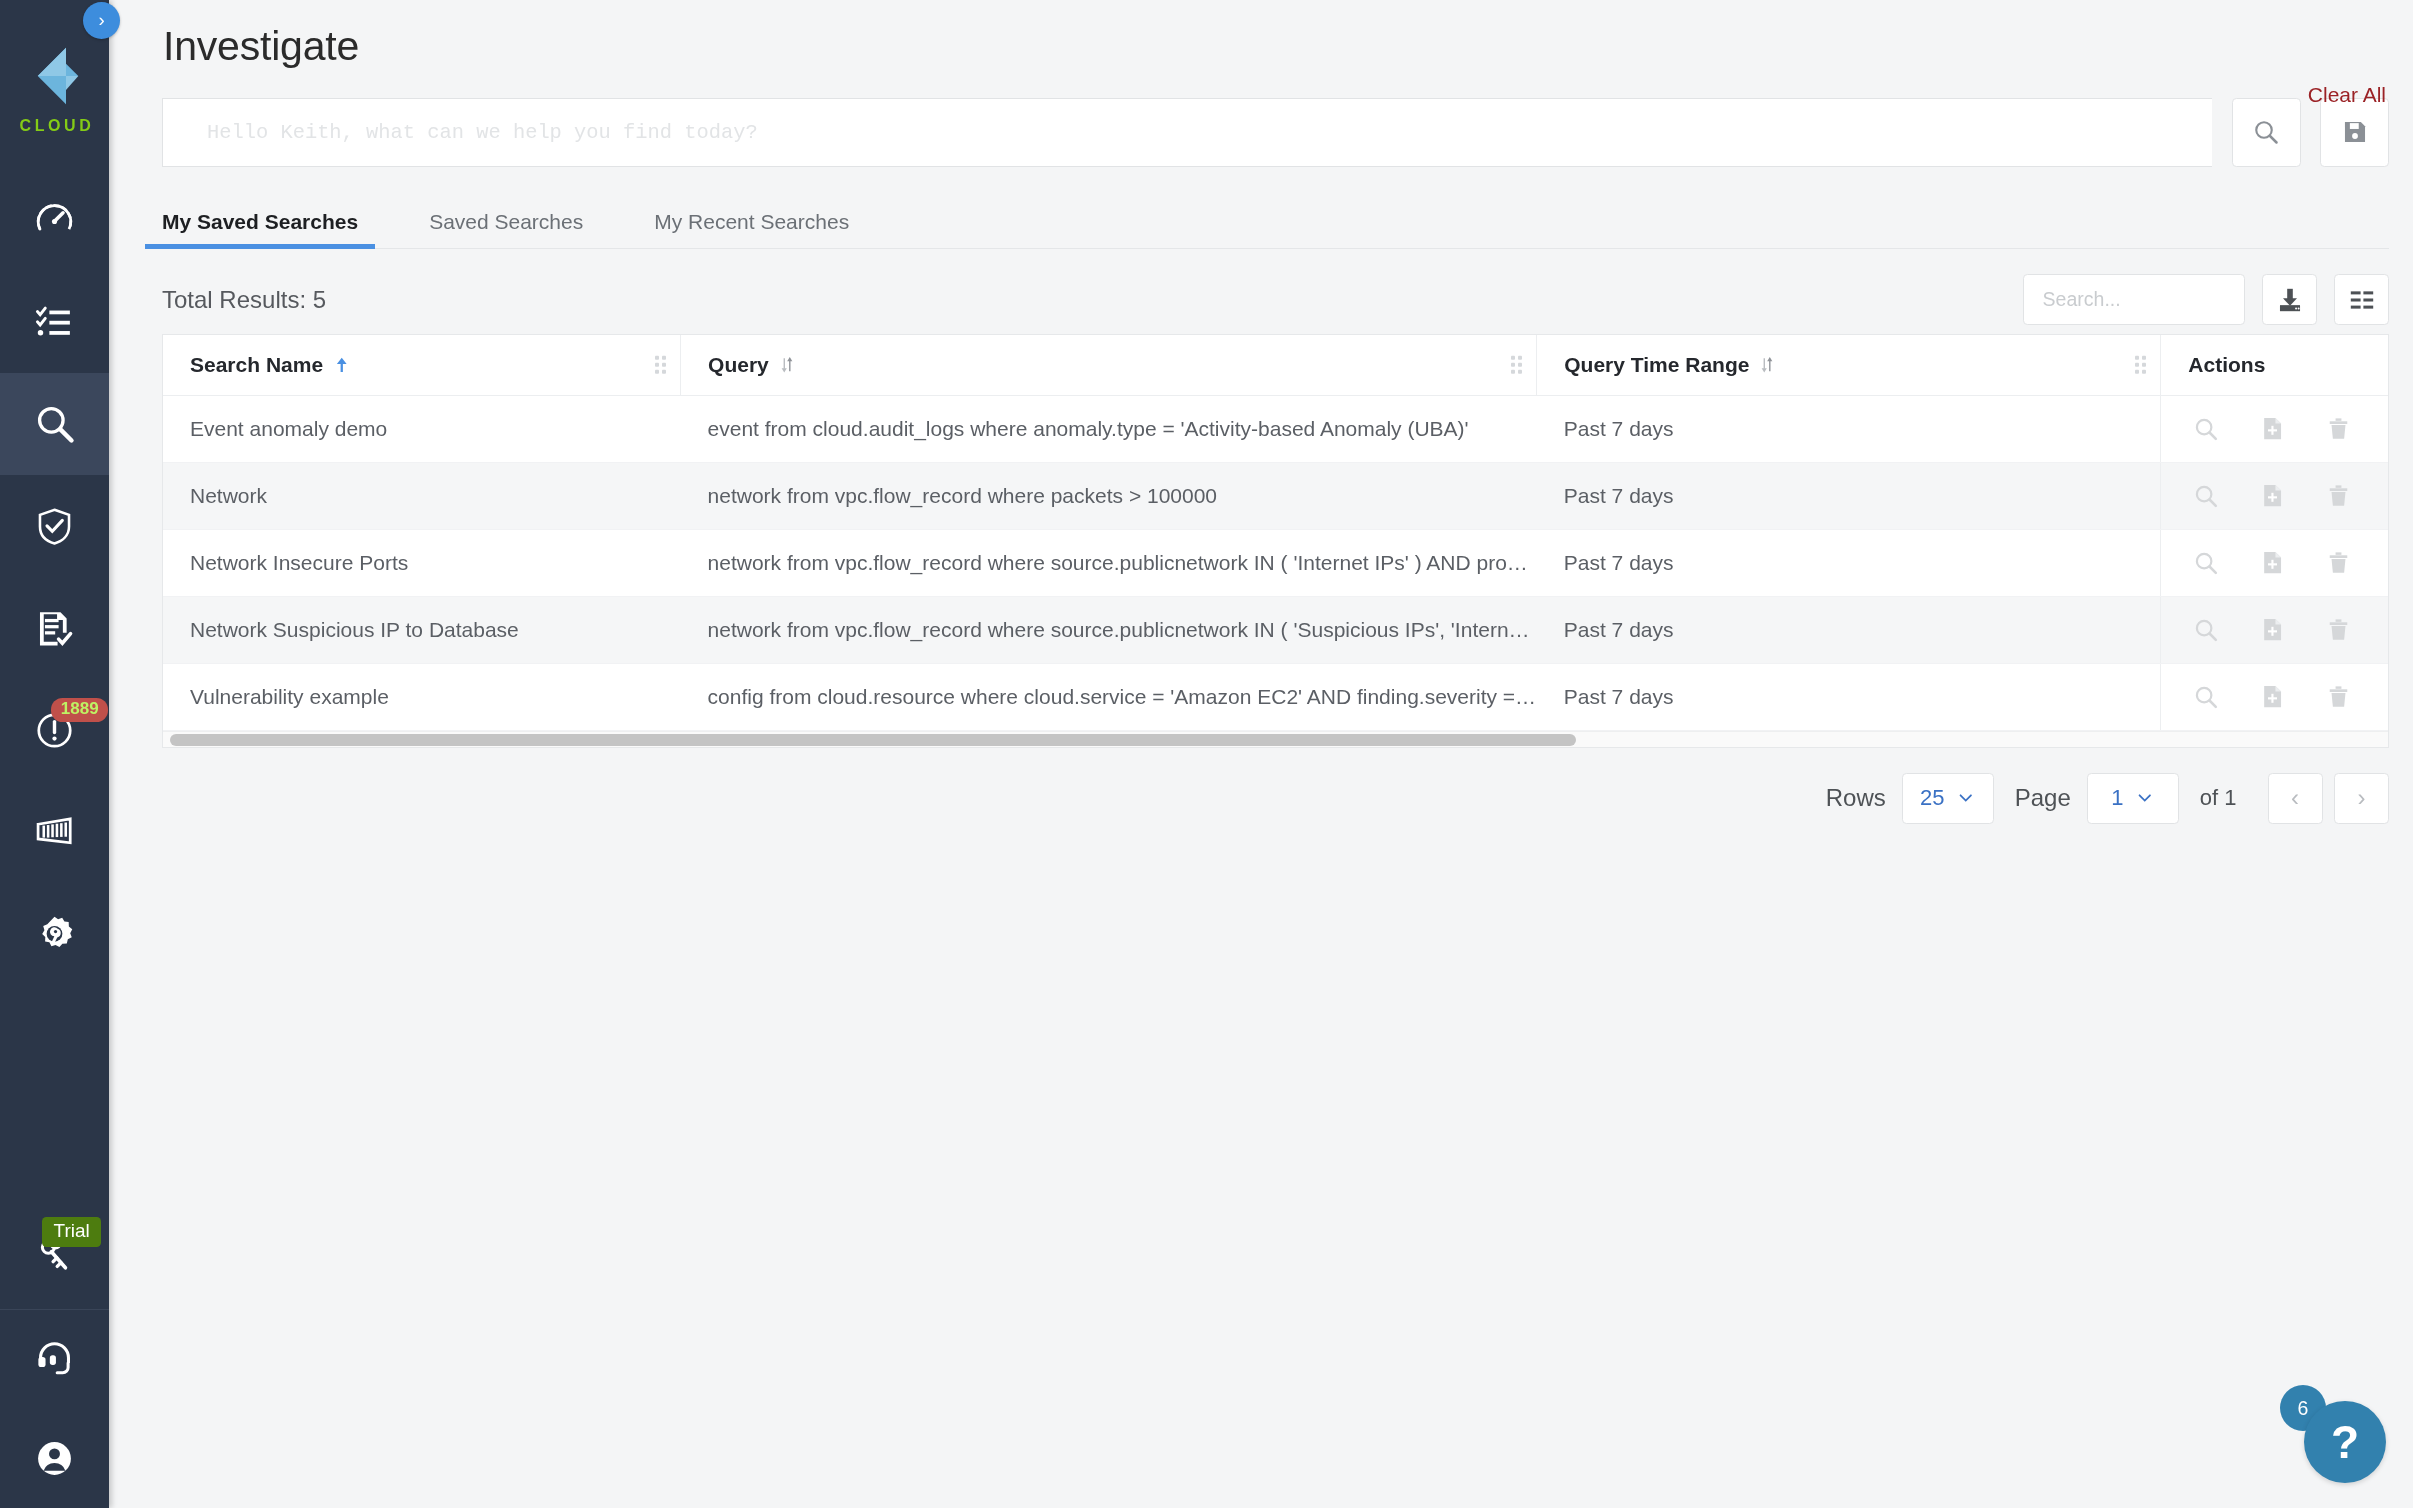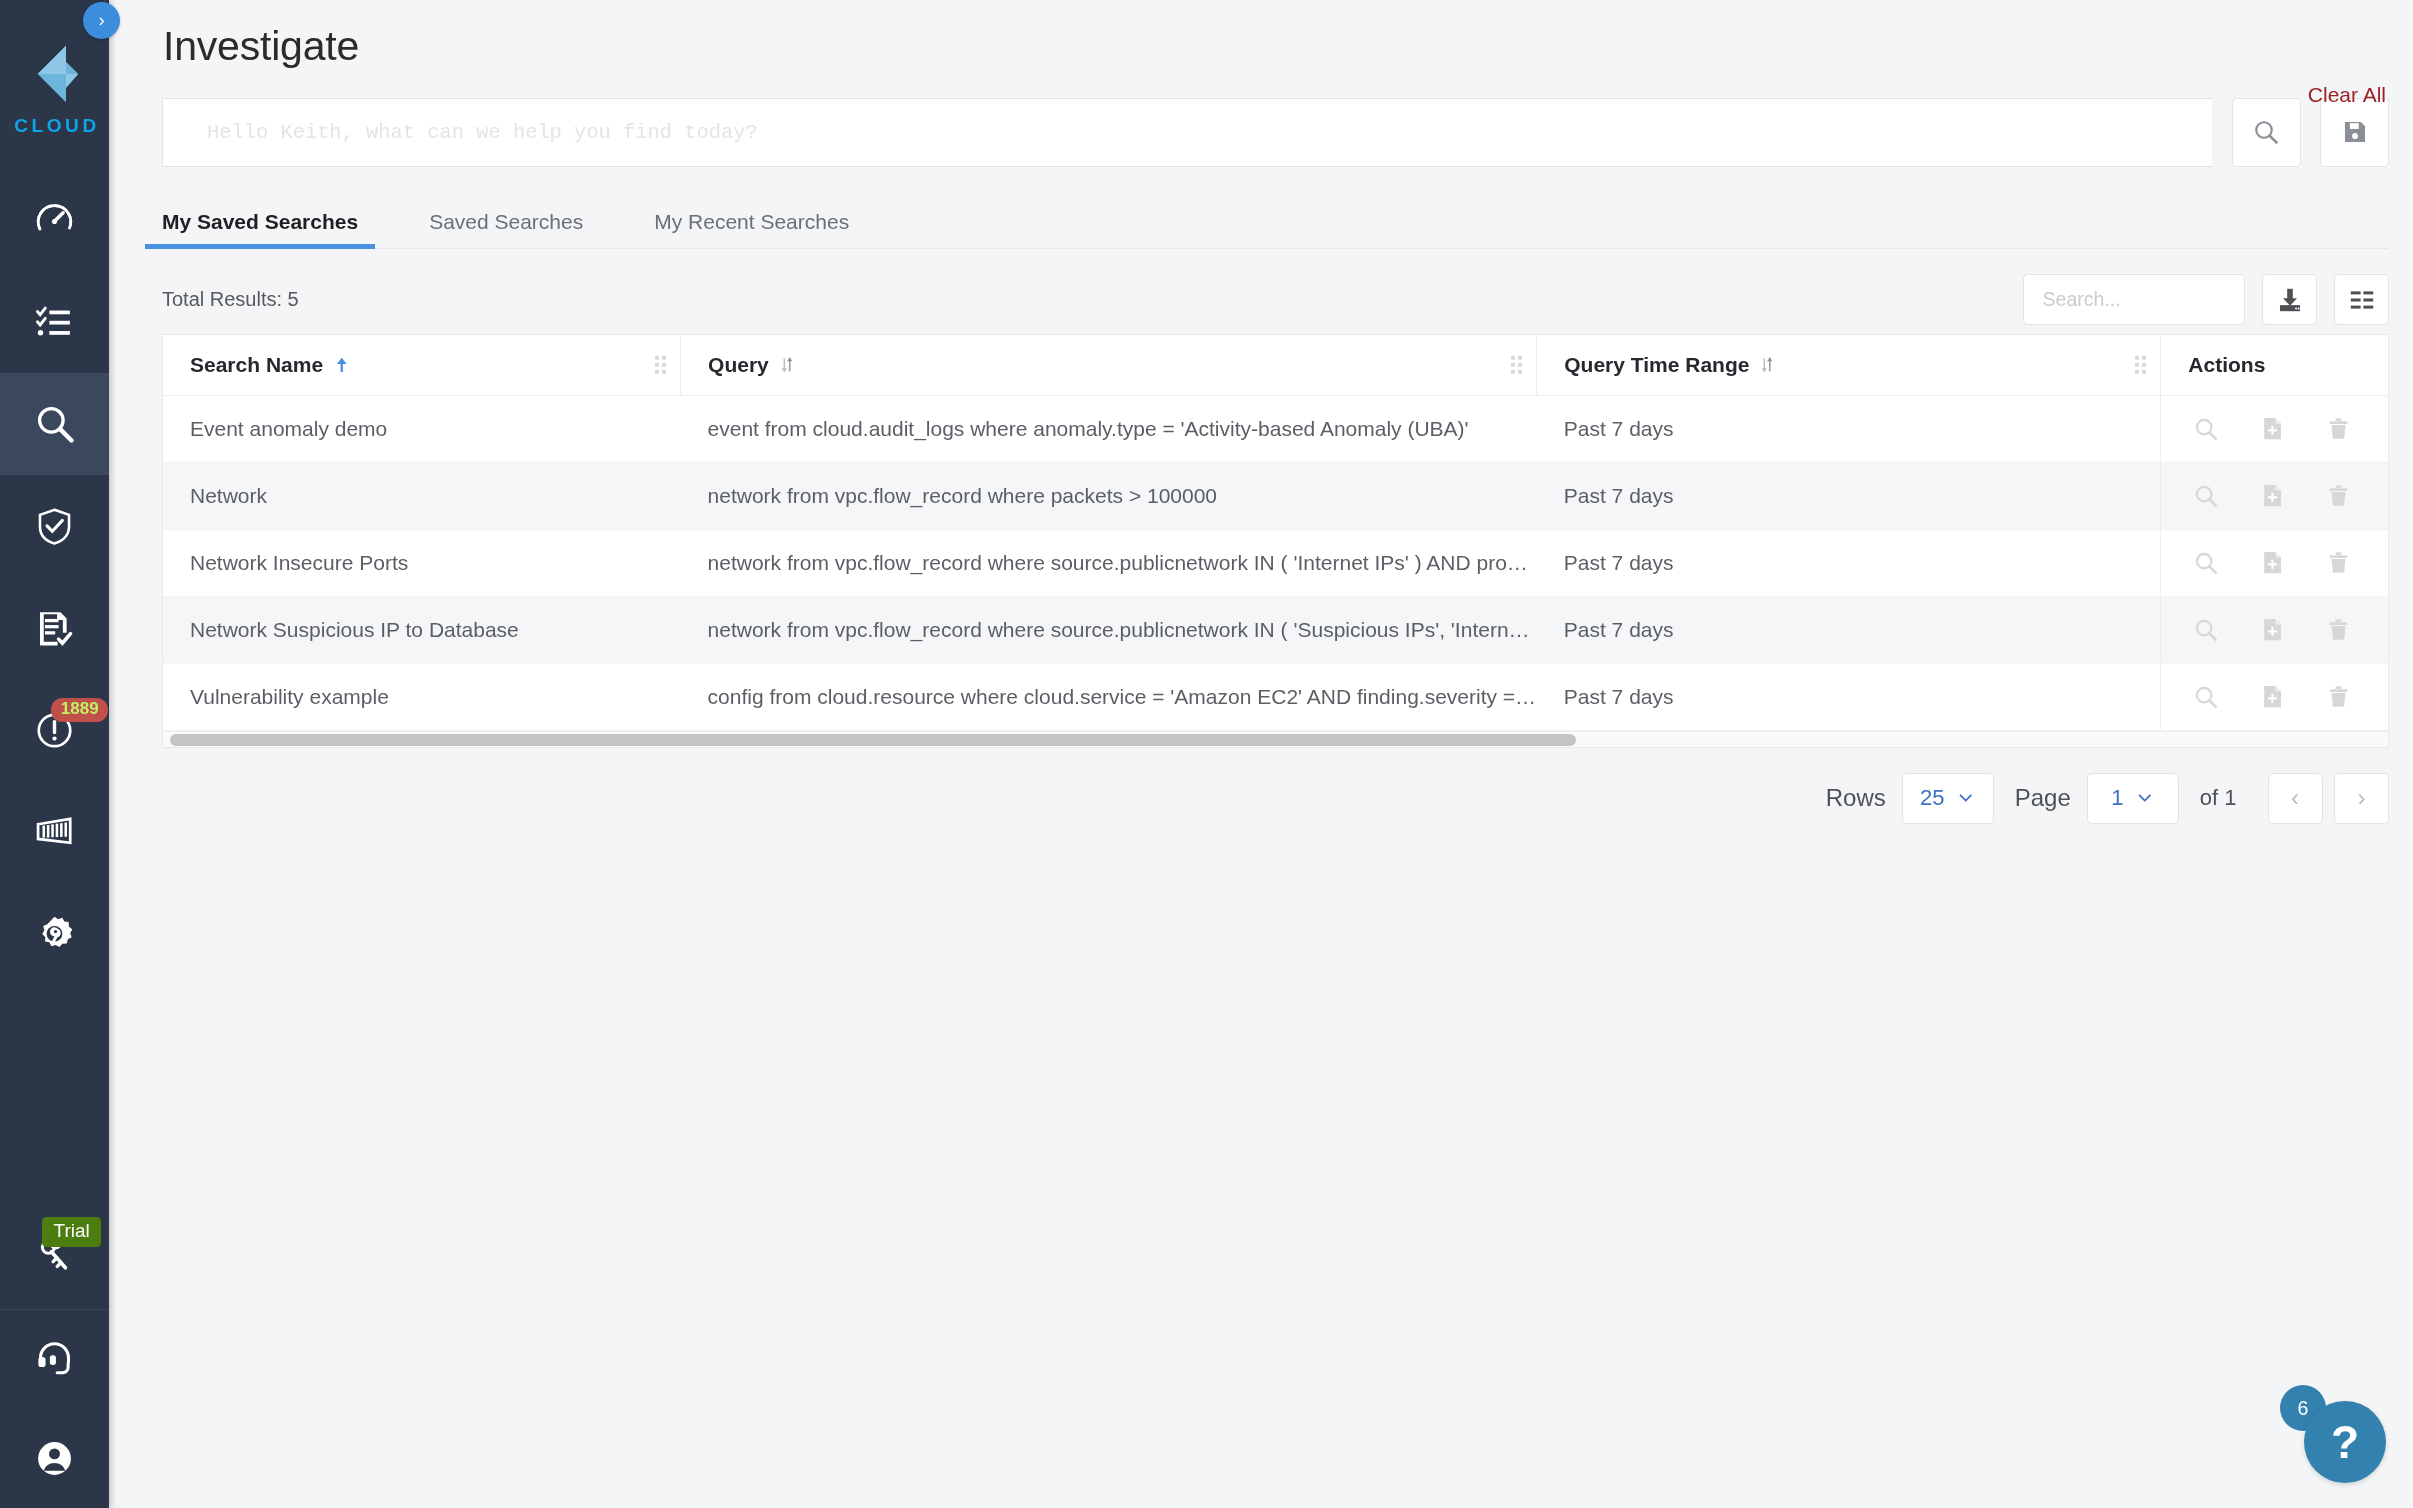--- a/index.html
+++ b/index.html
@@ -21,21 +21,21 @@
     z-index: 20;
   }
   .logo-block {
     height: 169px;
     display: flex; flex-direction: column;
     align-items: center; justify-content: center;
     padding-top: 12.4px;
   }
   .logo-mark { width: 55px; height: 60px; }
   .logo-text {
-    color: #0ea5e9; font-size: 19px; letter-spacing: 3.6px;
+    color: #84cc16; font-size: 16px; letter-spacing: 3.6px;
     font-weight: 700; margin-top: 11.5px; margin-left: 5px;
   }
   .nav-toggle {
     position: absolute; top: 1.8px; left: 83px;
     width: 37px; height: 37px; border-radius: 50%;
     background: #3d8ddd; color: #fff;
     display: flex; align-items: center; justify-content: center;
     font-size: 18.6px; z-index: 40; cursor: pointer;
     box-shadow: 0 0.9px 2.7px rgba(0,0,0,0.25);
   }
@@ -128,21 +128,21 @@
   .tab.active::after {
     content: ""; position: absolute; left: -17px; right: -17px;
     bottom: -0.9px; height: 5.3px; background: #4a90e2;
   }
 
   
   .toolbar {
     display: flex; align-items: center;
     margin: 23px 24px 0 53px; height: 55px;
   }
-  .total-results { font-size: 20px; color: #56595e; }
+  .total-results { font-size: 24px; color: #56595e; }
   .toolbar-right { margin-left: auto; display: flex; align-items: center; }
   .table-search {
     width: 222px; height: 51px;
     background: #fff; border: 0.9px solid #e1e3e5; border-radius: 4.4px;
     display: flex; align-items: center; padding: 0 14px 0 18.6px;
   }
   .table-search input {
     border: none; outline: none; flex: 1 1 auto;
     font-size: 19.5px; color: #3b3b3b; background: transparent;
     font-family: "Liberation Sans", sans-serif;

